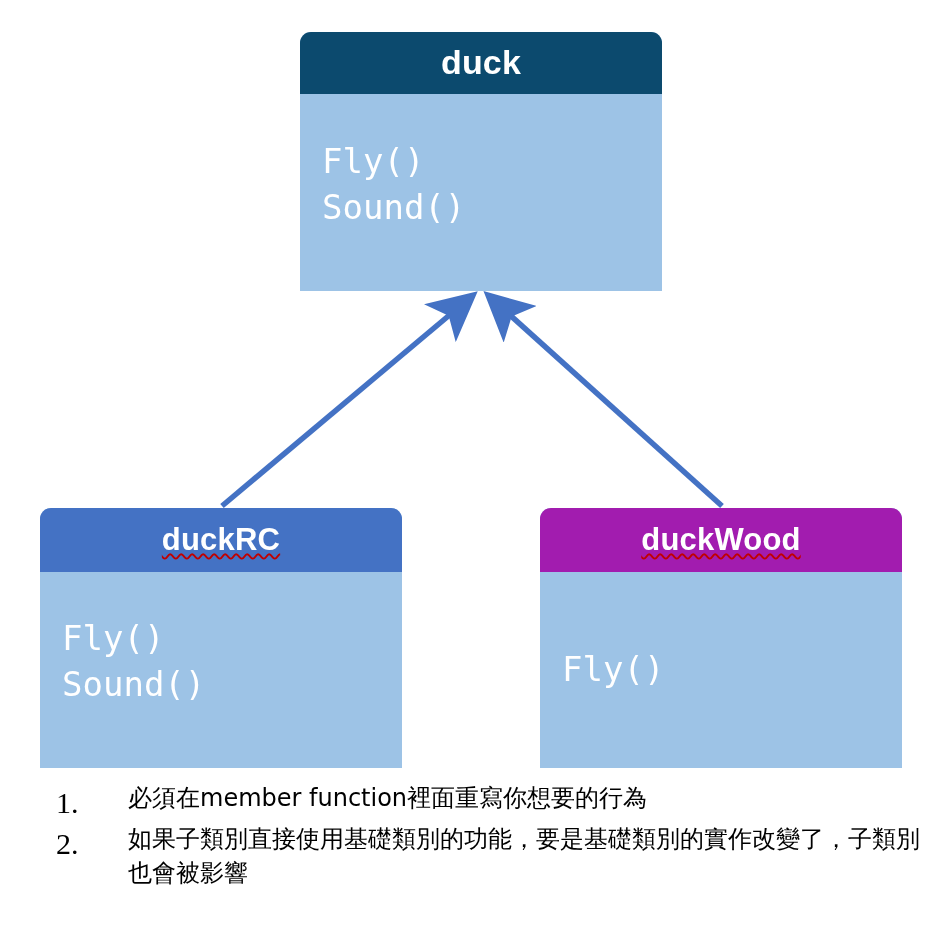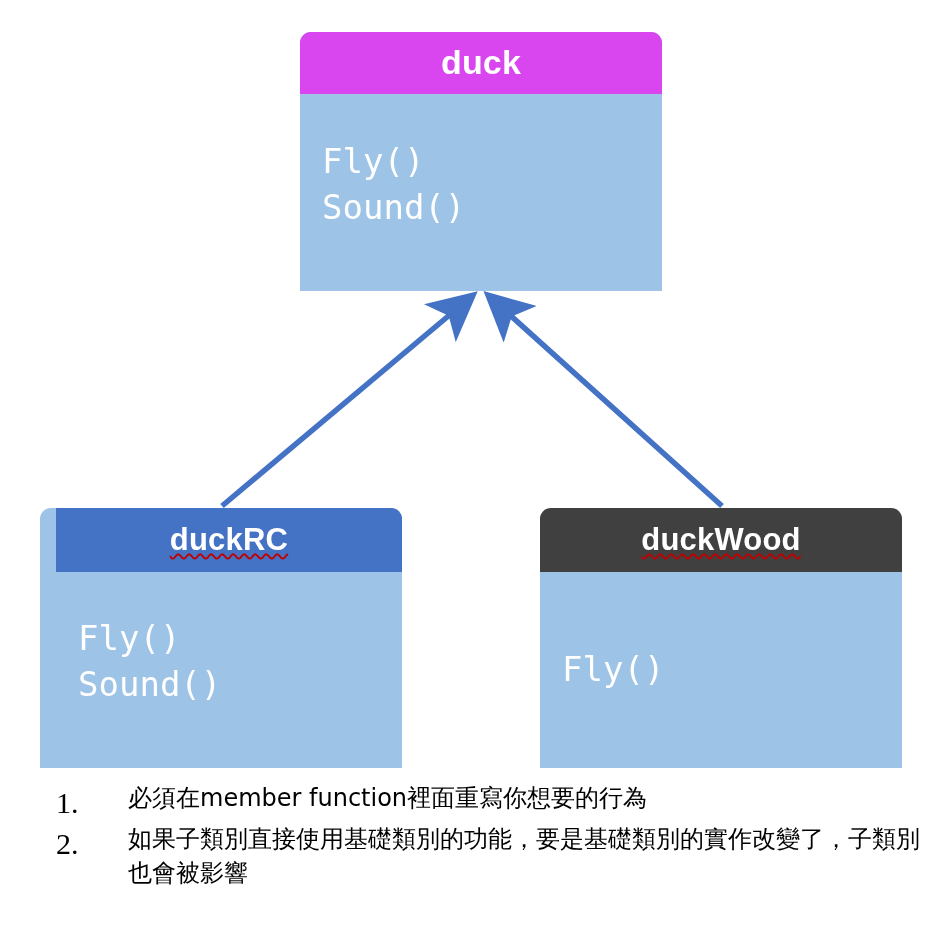--- a/index.html
+++ b/index.html
@@ -86,21 +86,20 @@
     font-size: 34px;
     padding: 45px 0 0 22px;
   }
 
   
   #box-duckrc {
     left: 40px;
     top: 508px;
     width: 362px;
     height: 260px;
-    padding-left: 16px;
   }
   #box-duckrc .class-header {
     height: 64px;
     font-size: 31px;
   }
   #box-duckrc .class-body {
     height: 196px;
     font-size: 34px;
     padding: 44px 0 0 22px;
   }
@@ -165,37 +164,37 @@
         <path d="M0,0 L9,4.5 L0,9 L2.1,4.5 Z" fill="#4472C4"></path>
       </marker>
     </defs>
 
     <line x1="222" y1="506" x2="471" y2="297" stroke="#4472C4" stroke-width="5.5" marker-end="url(#arrowhead-left)"></line>
 
     <line x1="722" y1="506" x2="490" y2="297" stroke="#4472C4" stroke-width="5.5" marker-end="url(#arrowhead-right)"></line>
   </svg>
 
   <div class="class-box" id="box-duck" style="background:#9DC3E6;">
-    <div class="class-header" style="background:#d946ef;">
+    <div class="class-header" style="background:#0c4a6e;">
       <span class="class-name">duck</span>
     </div>
     <div class="class-body">Fly()
 Sound()</div>
   </div>
 
   <div class="class-box" id="box-duckrc" style="background:#9DC3E6;">
     <div class="class-header" style="background:#4472C4;">
       <span class="class-name spell-error">duckRC</span>
     </div>
     <div class="class-body">Fly()
 Sound()</div>
   </div>
 
   <div class="class-box" id="box-duckwood" style="background:#9DC3E6;">
-    <div class="class-header" style="background:#404040;">
+    <div class="class-header" style="background:#a21caf;">
       <span class="class-name spell-error">duckWood</span>
     </div>
     <div class="class-body">Fly()</div>
   </div>
 
   <div id="notes-list">
     <div class="note-item">
       <span class="note-marker">1.</span>
       <span class="note-text">必須在member function裡面重寫你想要的行為</span>
     </div>

